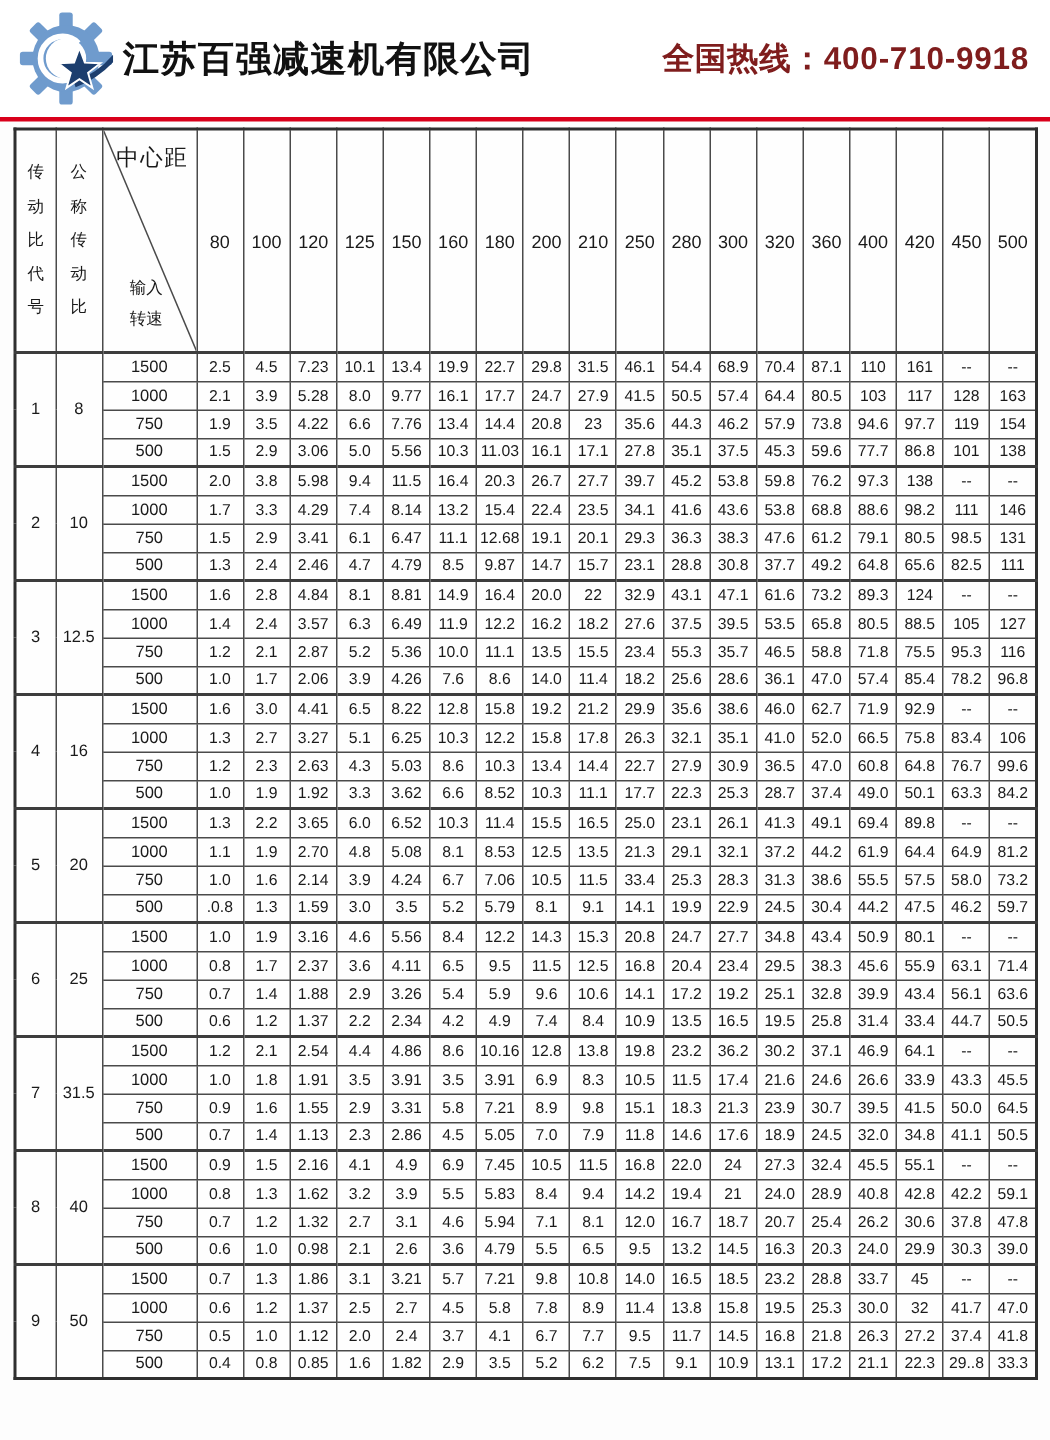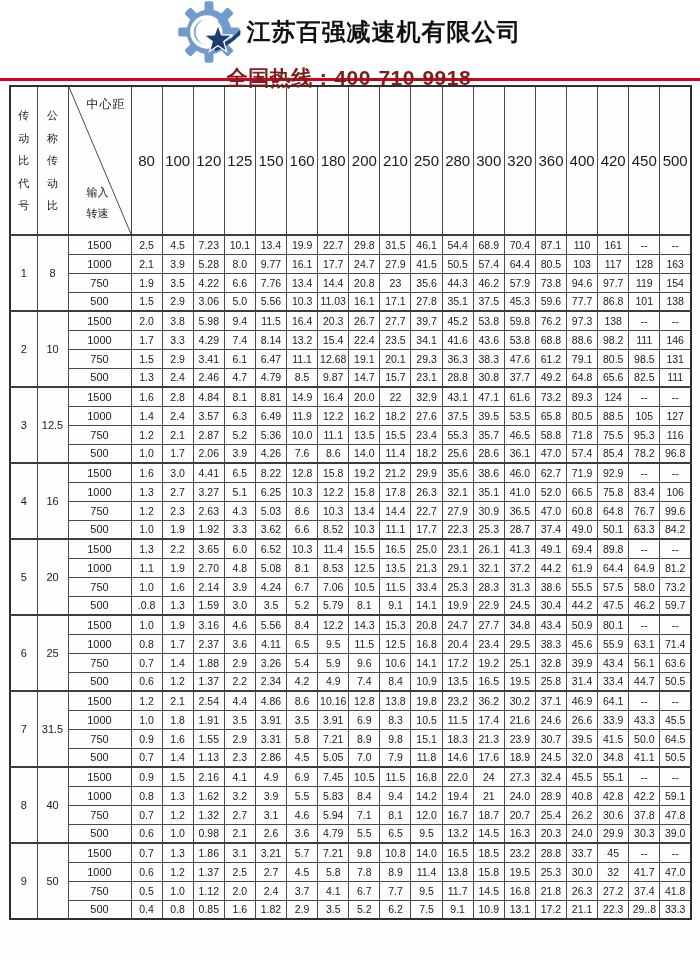--- a/index.html
+++ b/index.html
@@ -3,39 +3,39 @@
 <meta charset="utf-8">
 <style>
   html,body{margin:0;padding:0;}
   body{
     width:700px;height:960px;overflow:hidden;background:#fdfdfd;
     font-family:"Liberation Sans","DejaVu Sans",sans-serif;color:#1a1a1a;
   }
   
   .page-header{
     height:78px;display:flex;align-items:center;justify-content:space-between;
-    padding:0 14px 0 12px;box-sizing:border-box;background:#fff;flex-direction:column;
+    padding:0 14px 0 12px;box-sizing:border-box;background:#fff;
   }
   .brand{display:flex;align-items:center;gap:6px;}
   .logo{width:64px;height:64px;flex:0 0 auto;}
   .company{font-size:24px;font-weight:bold;letter-spacing:1px;color:#111;}
   .hotline{font-size:21px;font-weight:bold;color:#7f1d1d;letter-spacing:.5px;}
   .red-rule{height:3px;background:#d9001b;width:700px;}
   
   .table-wrap{padding:4px 8px 0 9px;}
   table{border-collapse:collapse;table-layout:fixed;width:683px;border:2px solid #2f2f2f;background:#fefefe;}
   th,td{border:1px solid #4a4a4a;text-align:center;vertical-align:middle;padding:0;font-weight:normal;overflow:hidden;}
   thead tr{height:149px;}
   tbody tr{height:19px;}
   col.c1{width:27px;} col.c2{width:31px;} col.c3{width:63px;}
   .vhead span{display:inline-block;width:1em;font-size:11px;line-height:2.05;letter-spacing:0;word-break:break-all;}
-  .num-head{font-size:15px;}
+  .num-head{font-size:12px;}
   .diag{position:relative;}
   .diag svg{position:absolute;left:0;top:0;width:100%;height:100%;}
-  .diag-top{position:absolute;top:9px;right:5px;font-size:12px;letter-spacing:1px;}
+  .diag-top{position:absolute;top:9px;right:5px;font-size:15px;letter-spacing:1px;}
   .diag-bottom{position:absolute;bottom:10px;left:18px;font-size:11px;white-space:pre-line;text-align:left;line-height:1.9;}
   .code-cell,.ratio-cell{font-size:11px;}
   .speed-cell{font-size:11px;}
   .value-cell{font-size:10.5px;}
   tr.block-start td{border-top:2px solid #3d3d3d;}
 </style>
 </head>
 <body>
 
 <div class="page">

